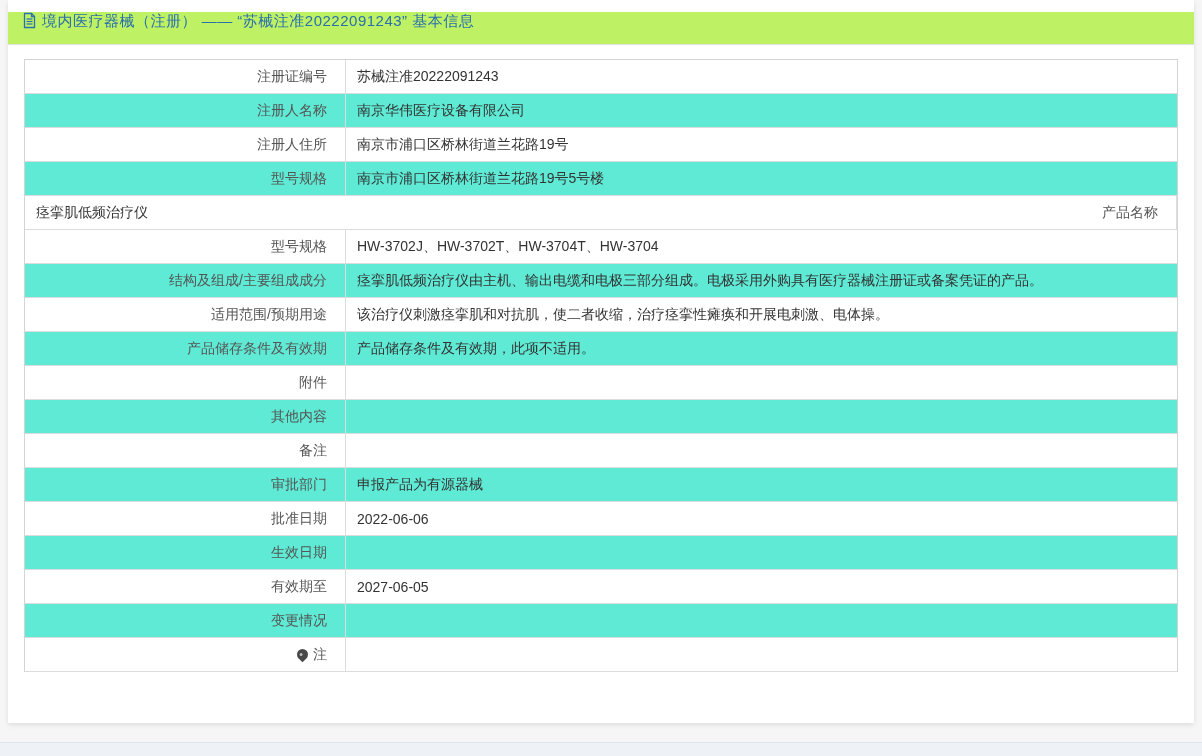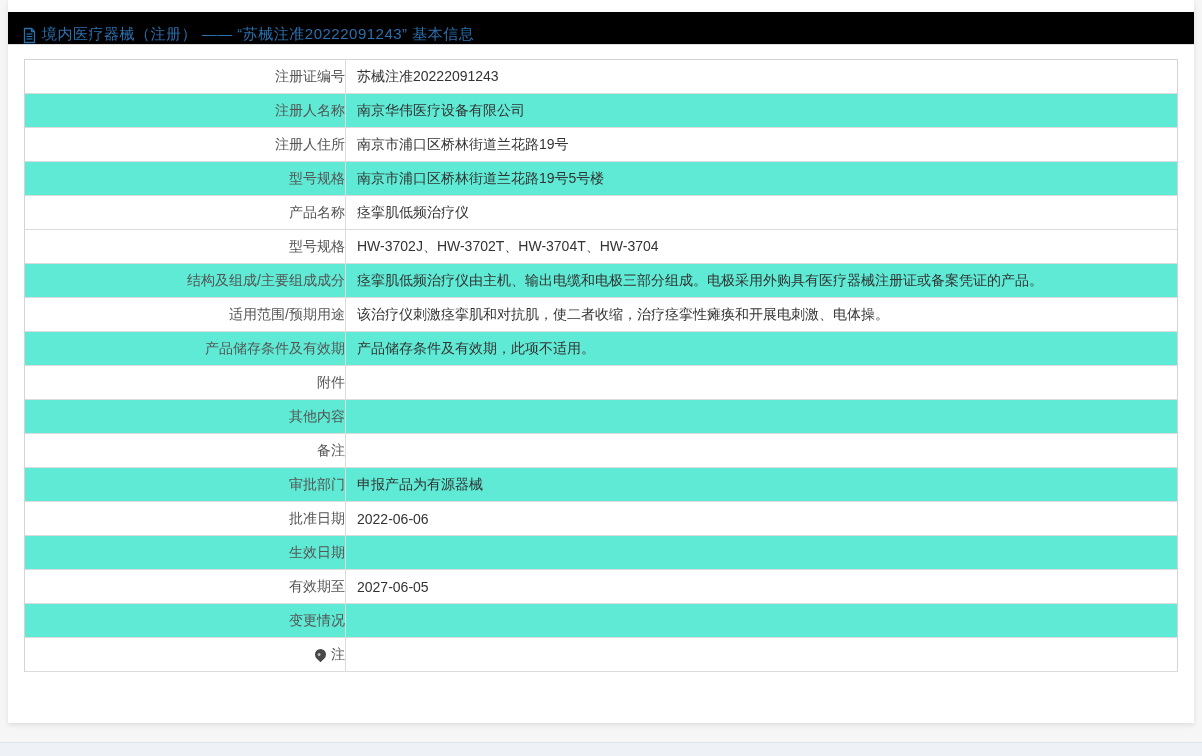--- a/index.html
+++ b/index.html
@@ -13,24 +13,24 @@
   .panel {
     position: absolute;
     left: 8px; top: 0;
     width: 1186px; height: 723px;
     background: #ffffff;
     box-shadow: 0 2px 5px rgba(0,0,0,0.10);
   }
   .title-bar {
     margin-top: 12px;
     height: 33px;
-    background: #000000;
+    background: #bef264;
     border-bottom: 1px solid #e0e0e0;
     display: flex;
-    align-items: flex-end;
+    align-items: flex-start;
     padding-left: 14px;
   }
   .title-bar .doc-icon {
     display: inline-flex;
     margin-right: 5px;
     flex: 0 0 auto;
   }
   .page-title {
     color: #2b6fad;
     font-size: 15px;
@@ -47,21 +47,21 @@
     border-bottom: 1px solid #dcdcdc;
     background: #ffffff;
   }
   .row.alt { background: #5eead4; }
   .cell { display: flex; align-items: center; font-size: 14px; }
   .cell.label {
     width: 321px;
     flex: 0 0 321px;
     justify-content: flex-end;
     text-align: right;
-    padding-right: 0;
+    padding-right: 18px;
     border-right: 1px solid #dcdcdc;
     color: #555555;
   }
   .cell.value {
     flex: 1;
     padding-left: 11px;
     padding-right: 12px;
     color: #333333;
   }
   .link {
@@ -130,24 +130,24 @@
         </div>
     <div class="cell value">南京市浦口区桥林街道兰花路19号</div>
   </div>
       <div class="row alt">
     <div class="cell label">
           <span>型号规格</span>
         </div>
     <div class="cell value">南京市浦口区桥林街道兰花路19号5号楼</div>
   </div>
       <div class="row">
+    <div class="cell value">痉挛肌低频治疗仪</div>
     <div class="cell label">
           <span>产品名称</span>
         </div>
-    <div class="cell value">痉挛肌低频治疗仪</div>
   </div>
       <div class="row">
     <div class="cell label">
           <span>型号规格</span>
         </div>
     <div class="cell value">HW-3702J、HW-3702T、HW-3704T、HW-3704</div>
   </div>
       <div class="row alt">
     <div class="cell label">
           <span>结构及组成/主要组成成分</span>

